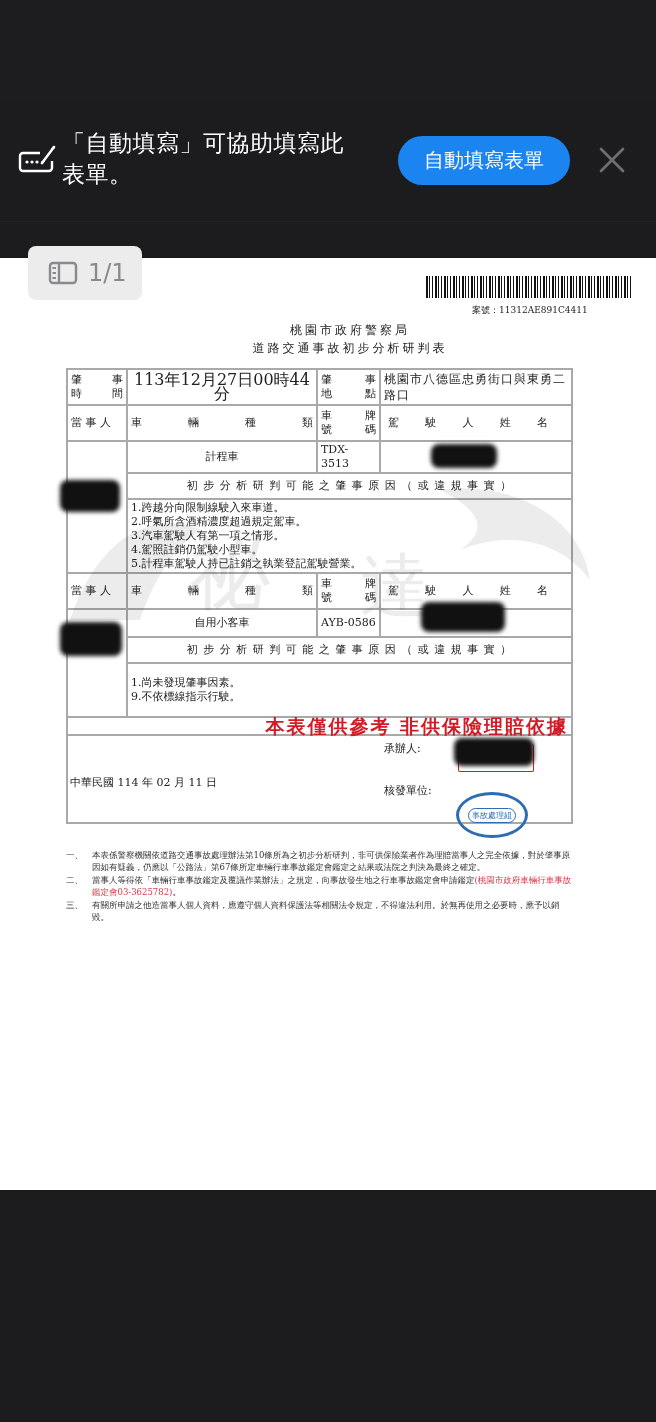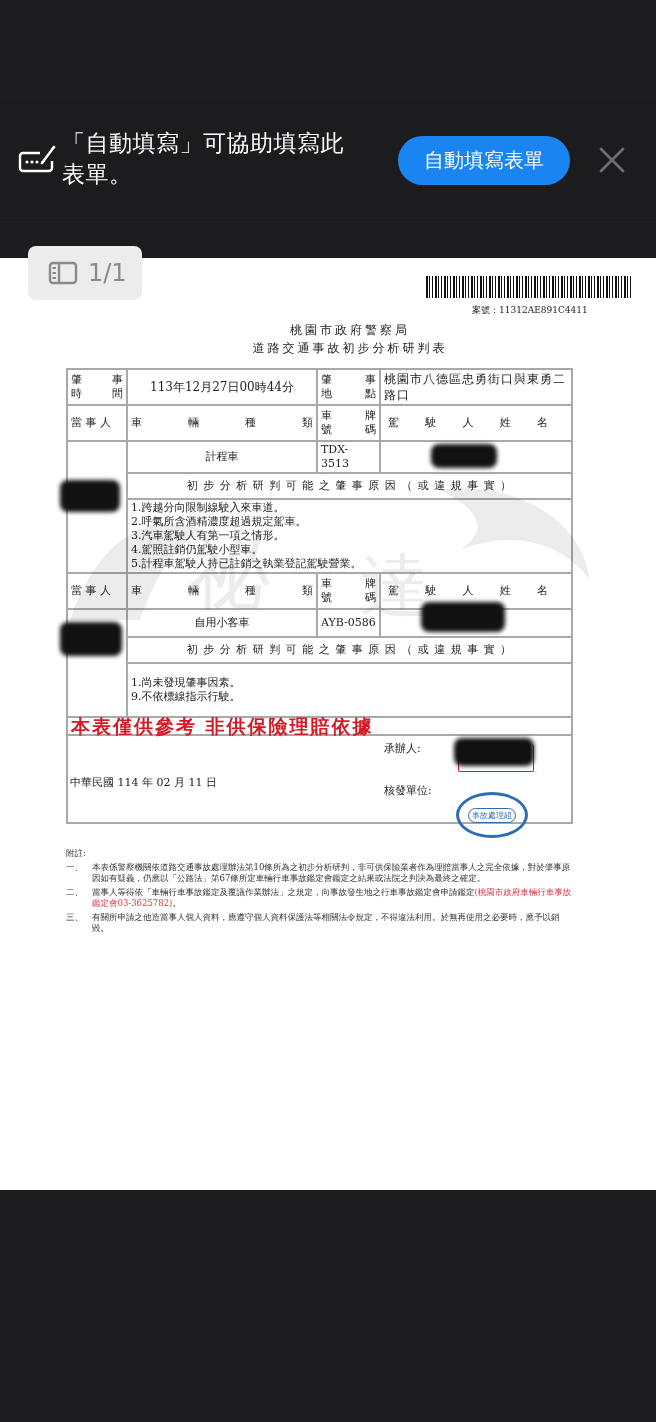--- a/index.html
+++ b/index.html
@@ -26,21 +26,21 @@
 
   .doc-title { position: absolute; left: 0; width: 656px; text-align: center; font-family: "DejaVu Serif", serif; color: #222; font-size: 12px; letter-spacing: 3px; padding-left: 44px; }
 
   .form { position: absolute; left: 66px; top: 368px; width: 507px; font-family: "DejaVu Serif", serif; color: #222; font-size: 11px; }
   .form table { border-collapse: collapse; width: 100%; table-layout: fixed; }
   .form td { border: 2px solid #a9a9a9; padding: 1px 3px; vertical-align: middle; line-height: 14px; }
   .form .outer { border: 2px solid #8a8a8a; }
   .spread { display: flex; justify-content: space-between; }
   .center { text-align: center; }
   .reasons { line-height: 15.5px; padding: 3px 3px; margin-left: 32px; }
-  .red-note { color: #d41a24; font-size: 19px; text-align: left; letter-spacing: 2px; font-weight: bold; padding: 3px 0; }
+  .red-note { color: #d41a24; font-size: 19px; text-align: right; letter-spacing: 2px; font-weight: bold; padding: 3px 0; }
   .sign-cell { height: 88px; position: relative; }
   .blur-box { position: absolute; background: #111; border-radius: 8px; filter: blur(2px); }
 
   .notes { position: absolute; left: 66px; top: 848px; width: 510px; font-family: "DejaVu Serif", serif; color: #333; font-size: 8.5px; line-height: 11.5px; }
   .note-item { display: flex; margin-top: 2px; }
   .note-num { width: 26px; flex-shrink: 0; }
   .red { color: #d63a47; }
 
   .watermark { position: absolute; left: 60px; top: 470px; width: 540px; height: 160px; opacity: 0.07; z-index: 1; pointer-events: none; }
   .stamp { position: absolute; left: 456px; top: 792px; width: 72px; height: 46px; border: 3px solid #2d6db4; border-radius: 50%; color: #2d6db4;
@@ -109,21 +109,21 @@
       <td>
         <div class="spread">
               <span>肇</span>
               <span>事</span>
             </div>
         <div class="spread">
               <span>時</span>
               <span>間</span>
             </div>
       </td>
-      <td class="center" style="font-size:12px">113年12月27日00時44分</td>
+      <td class="center" style="font-size:16px">113年12月27日00時44分</td>
       <td>
         <div class="spread">
               <span>肇</span>
               <span>事</span>
             </div>
         <div class="spread">
               <span>地</span>
               <span>點</span>
             </div>
       </td>
@@ -244,21 +244,20 @@
     </tr>
   </tbody>
     </table>
 </div>
 
 <div class="stamp">
   <span class="stamp-inner">事故處理組</span>
 </div>
 
 <div class="notes">
-  <div>附註:</div>
   <div class="note-item">
     <span class="note-num">一、</span>
     <span>本表係警察機關依道路交通事故處理辦法第10條所為之初步分析研判，非可供保險業者作為理賠當事人之完全依據，對於肇事原因如有疑義，仍應以「公路法」第67條所定車輛行車事故鑑定會鑑定之結果或法院之判決為最終之確定。</span>
   </div>
   <div class="note-item">
     <span class="note-num">二、</span>
     <span><span>當事人等得依「車輛行車事故鑑定及覆議作業辦法」之規定，向事故發生地之行車事故鑑定會申請鑑定</span><span class="red">(桃園市政府車輛行車事故鑑定會03-3625782)</span><span>。</span></span>
   </div>
   <div class="note-item">
     <span class="note-num">三、</span>

